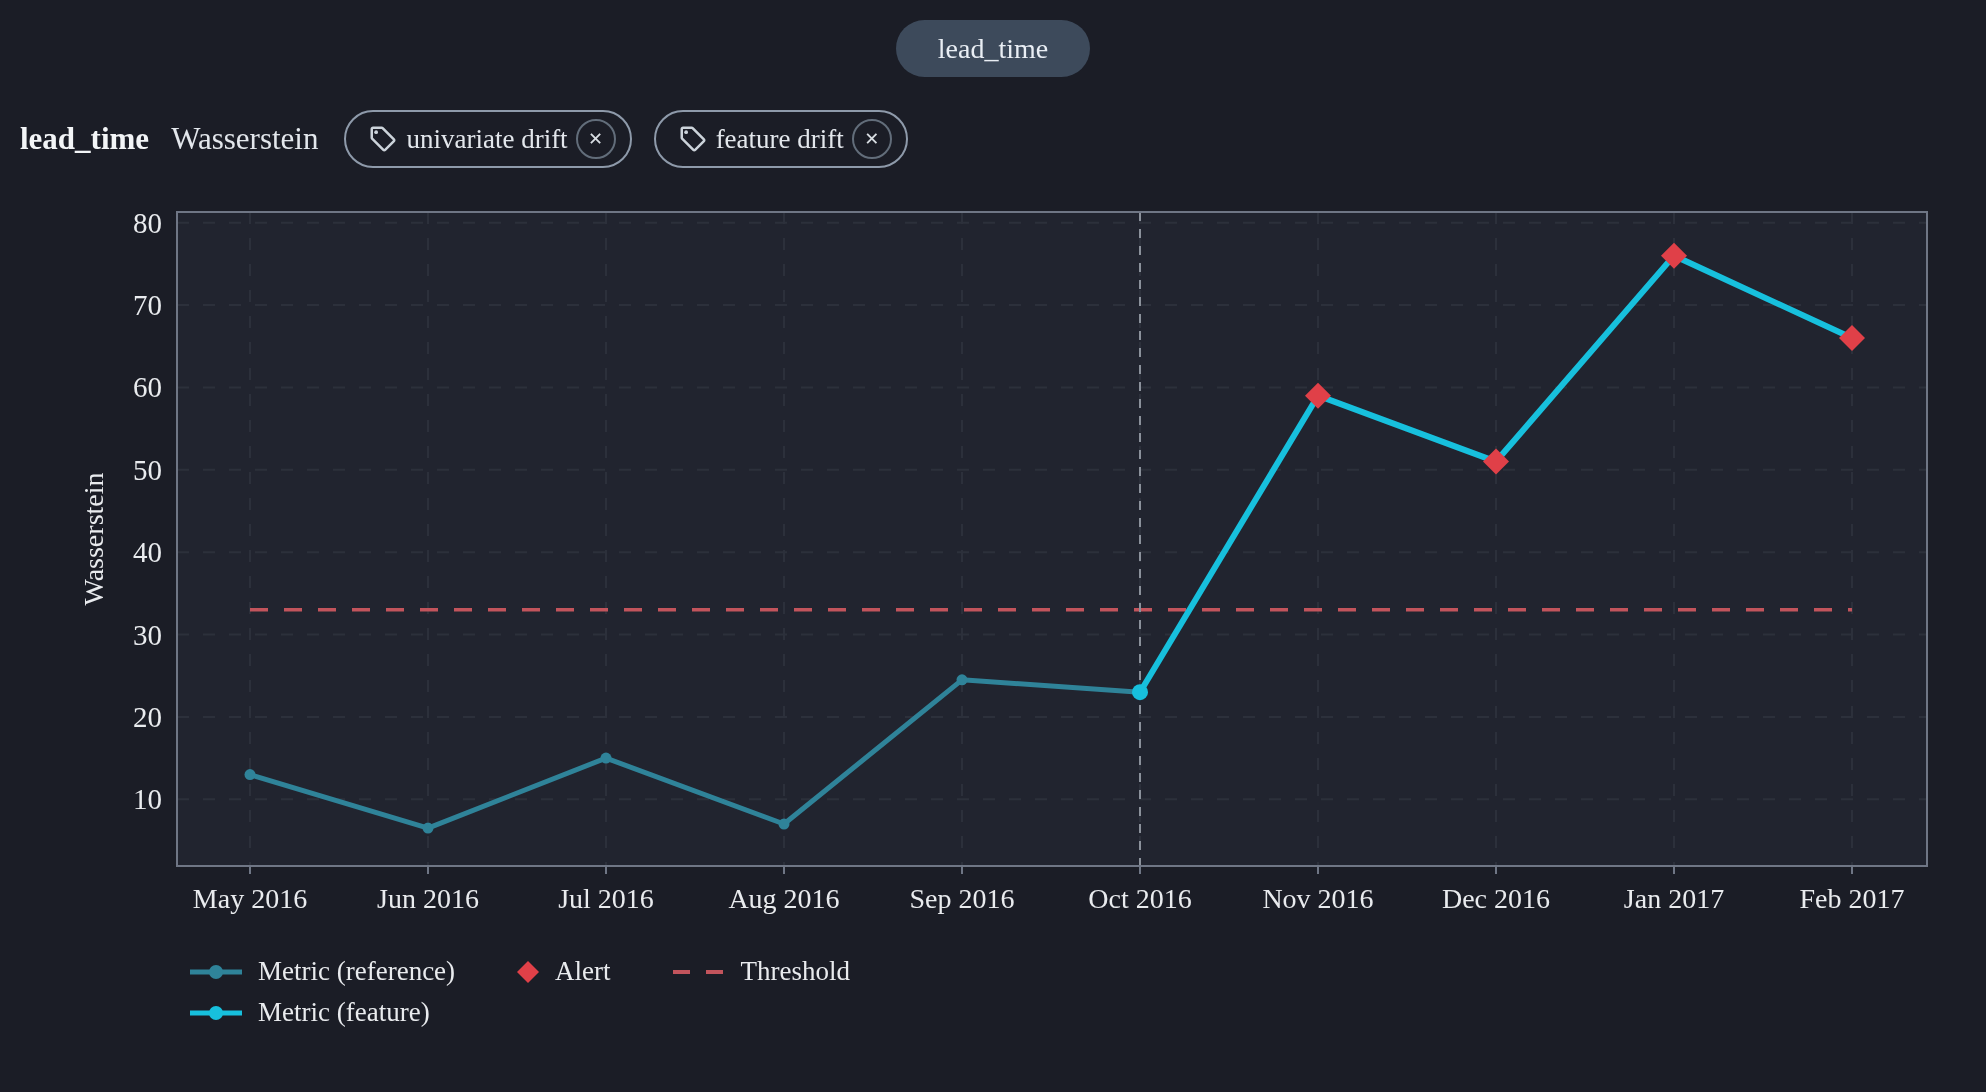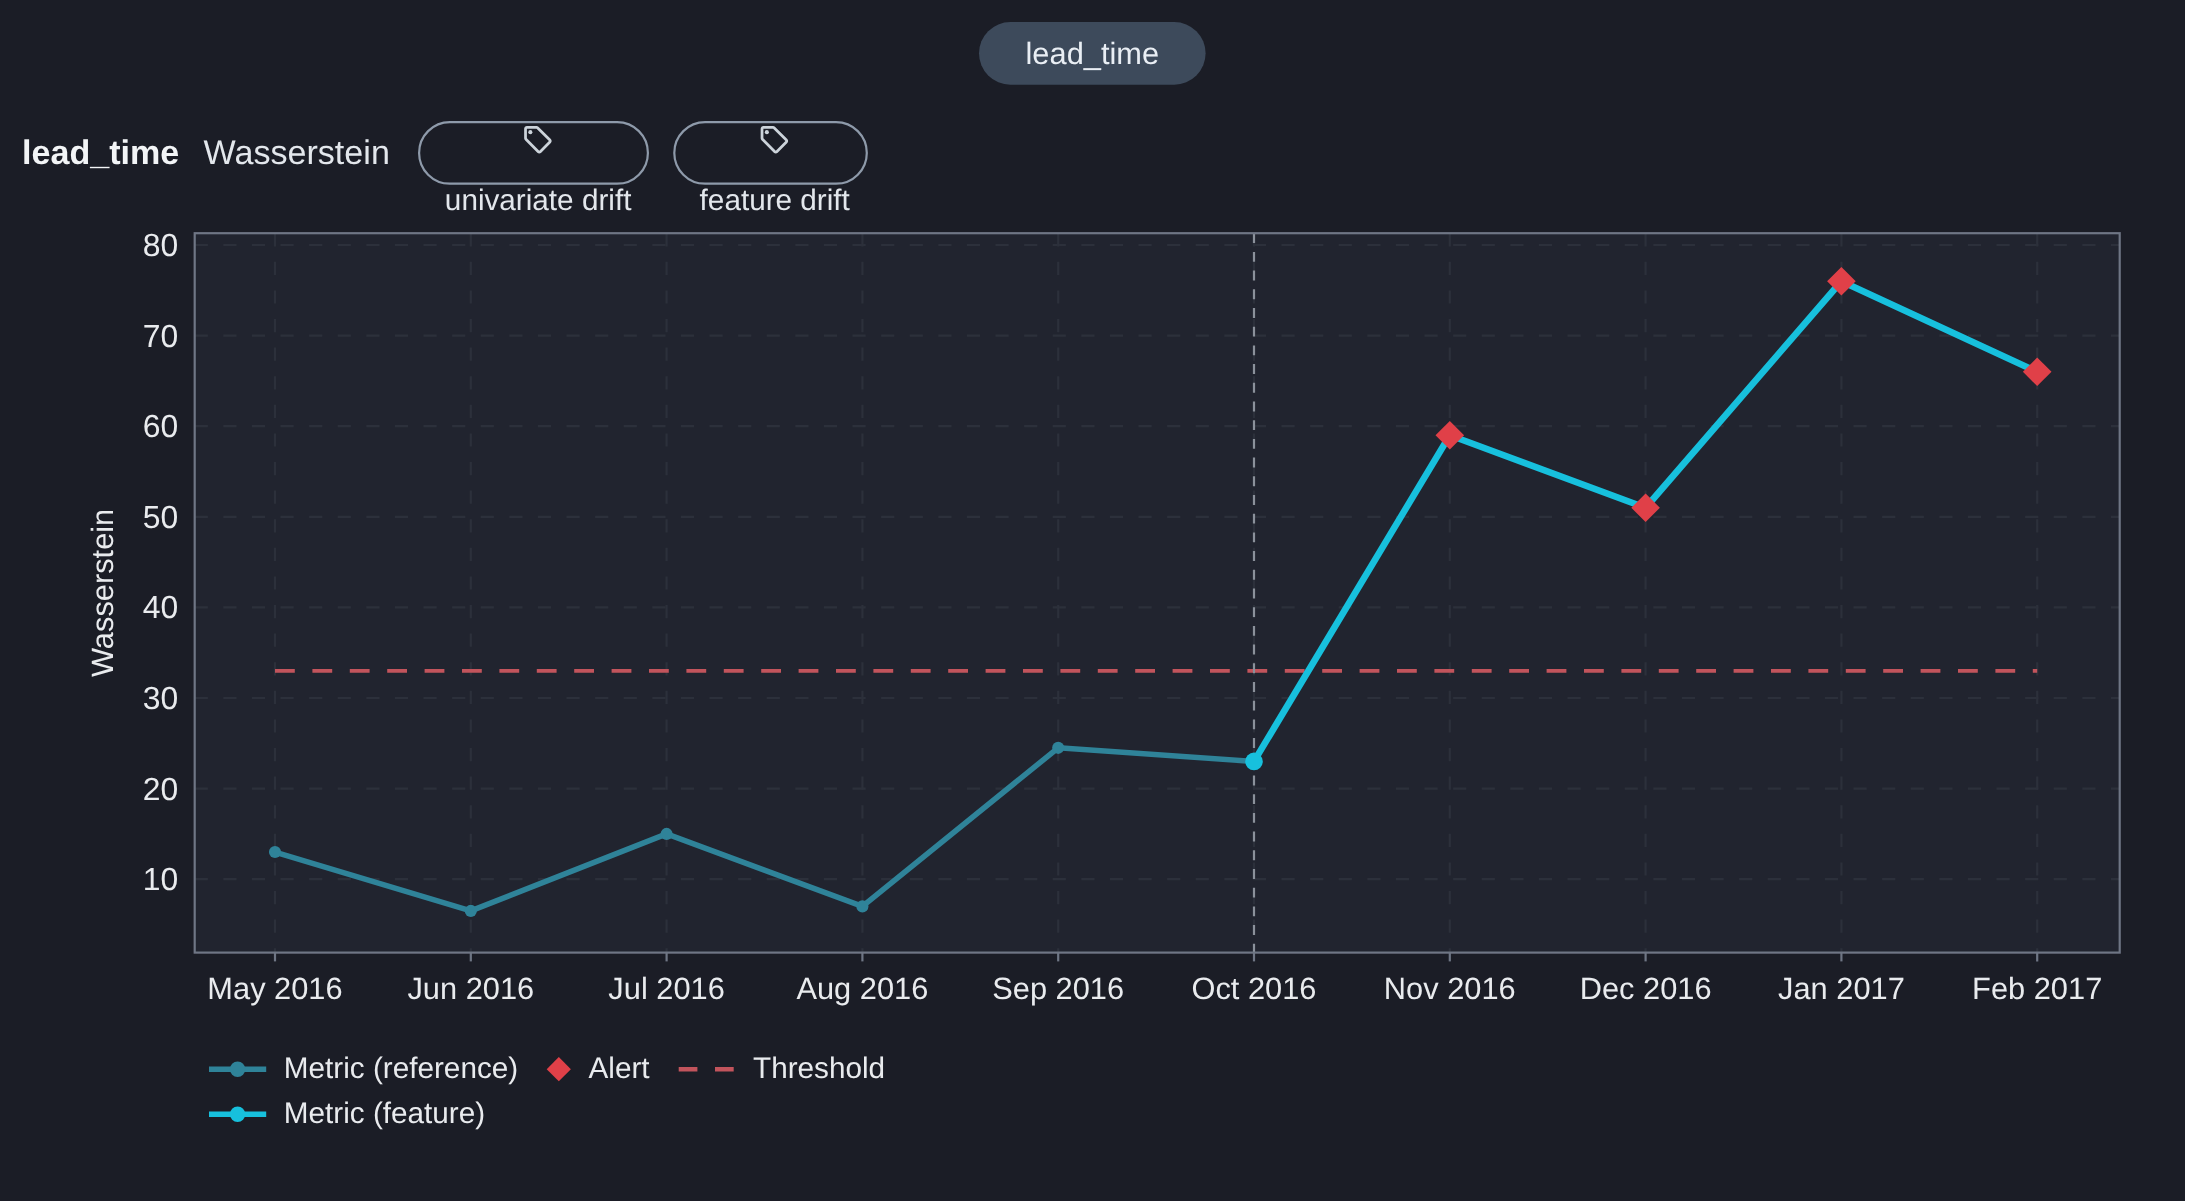--- a/index.html
+++ b/index.html
@@ -1,40 +1,40 @@
 <!DOCTYPE html>
 <html><head>
 <meta charset="utf-8">
 <style>
   html,body{margin:0;padding:0;background:#1b1d26;}
   body{font-family:"Liberation Sans","DejaVu Sans",sans-serif; -webkit-font-smoothing:antialiased;}
-  .stage{position:relative;width:1986px;height:1092px;background:#1b1d26;overflow:hidden;}
+  .stage{position:relative;width:1986px;height:1092px;background:#1b1d26;overflow:hidden;font-family:Liberation Serif, serif;}
 
   
   .top-pill-row{position:absolute;top:20px;left:0;width:100%;display:flex;justify-content:center;}
   .top-pill{background:#3d4a5b;color:#e9eef4;font-size:28px;line-height:57px;height:57px;
             padding:0 42px;border-radius:29px;}
 
   
   .header{position:absolute;top:110px;left:20px;display:flex;align-items:center;gap:22px;height:58px;}
   .title{font-size:31px;font-weight:bold;color:#f3f5f7;}
   .subtitle{font-size:31px;color:#e3e7ec;margin-right:4px;}
-  .tag-pill{display:flex;align-items:center;gap:25px;height:54px;border:2px solid #8e9aaa;
-            border-radius:29px;padding:0 14px 0 22px;color:#e3e7ec;font-size:27px;cursor:pointer;flex-direction:column;}
+  .tag-pill{display:flex;align-items:center;gap:8px;height:54px;border:2px solid #8e9aaa;
+            border-radius:29px;padding:0 14px 0 22px;color:#e3e7ec;font-size:27px;cursor:pointer;}
   .tag-pill.add{padding:0 26px 0 22px;font-weight:bold;color:#eef0f3;}
   .tag-icon{width:30px;height:30px;color:#ccd3da;flex:none;}
   .x-btn{width:36px;height:36px;border:2px solid #626d7a;border-radius:50%;display:flex;
          align-items:center;justify-content:center;color:#d9dee3;font-size:18px;flex:none;cursor:pointer;}
 
   
   #chart-svg{position:absolute;left:0;top:0;}
 
   
   .legend{position:absolute;left:188px;top:956px;display:flex;flex-direction:column;gap:10px;}
-  .legend-row{display:flex;align-items:center;gap:24px;}
+  .legend-row{display:flex;align-items:center;gap:60px;}
   .legend-item{display:flex;align-items:center;gap:14px;color:#e9ebee;font-size:27px;cursor:pointer;}
 </style>
 </head>
 <body>
 
 <div class="stage">
 
   <div class="top-pill-row">
     <div class="top-pill">lead_time</div>
   </div>

